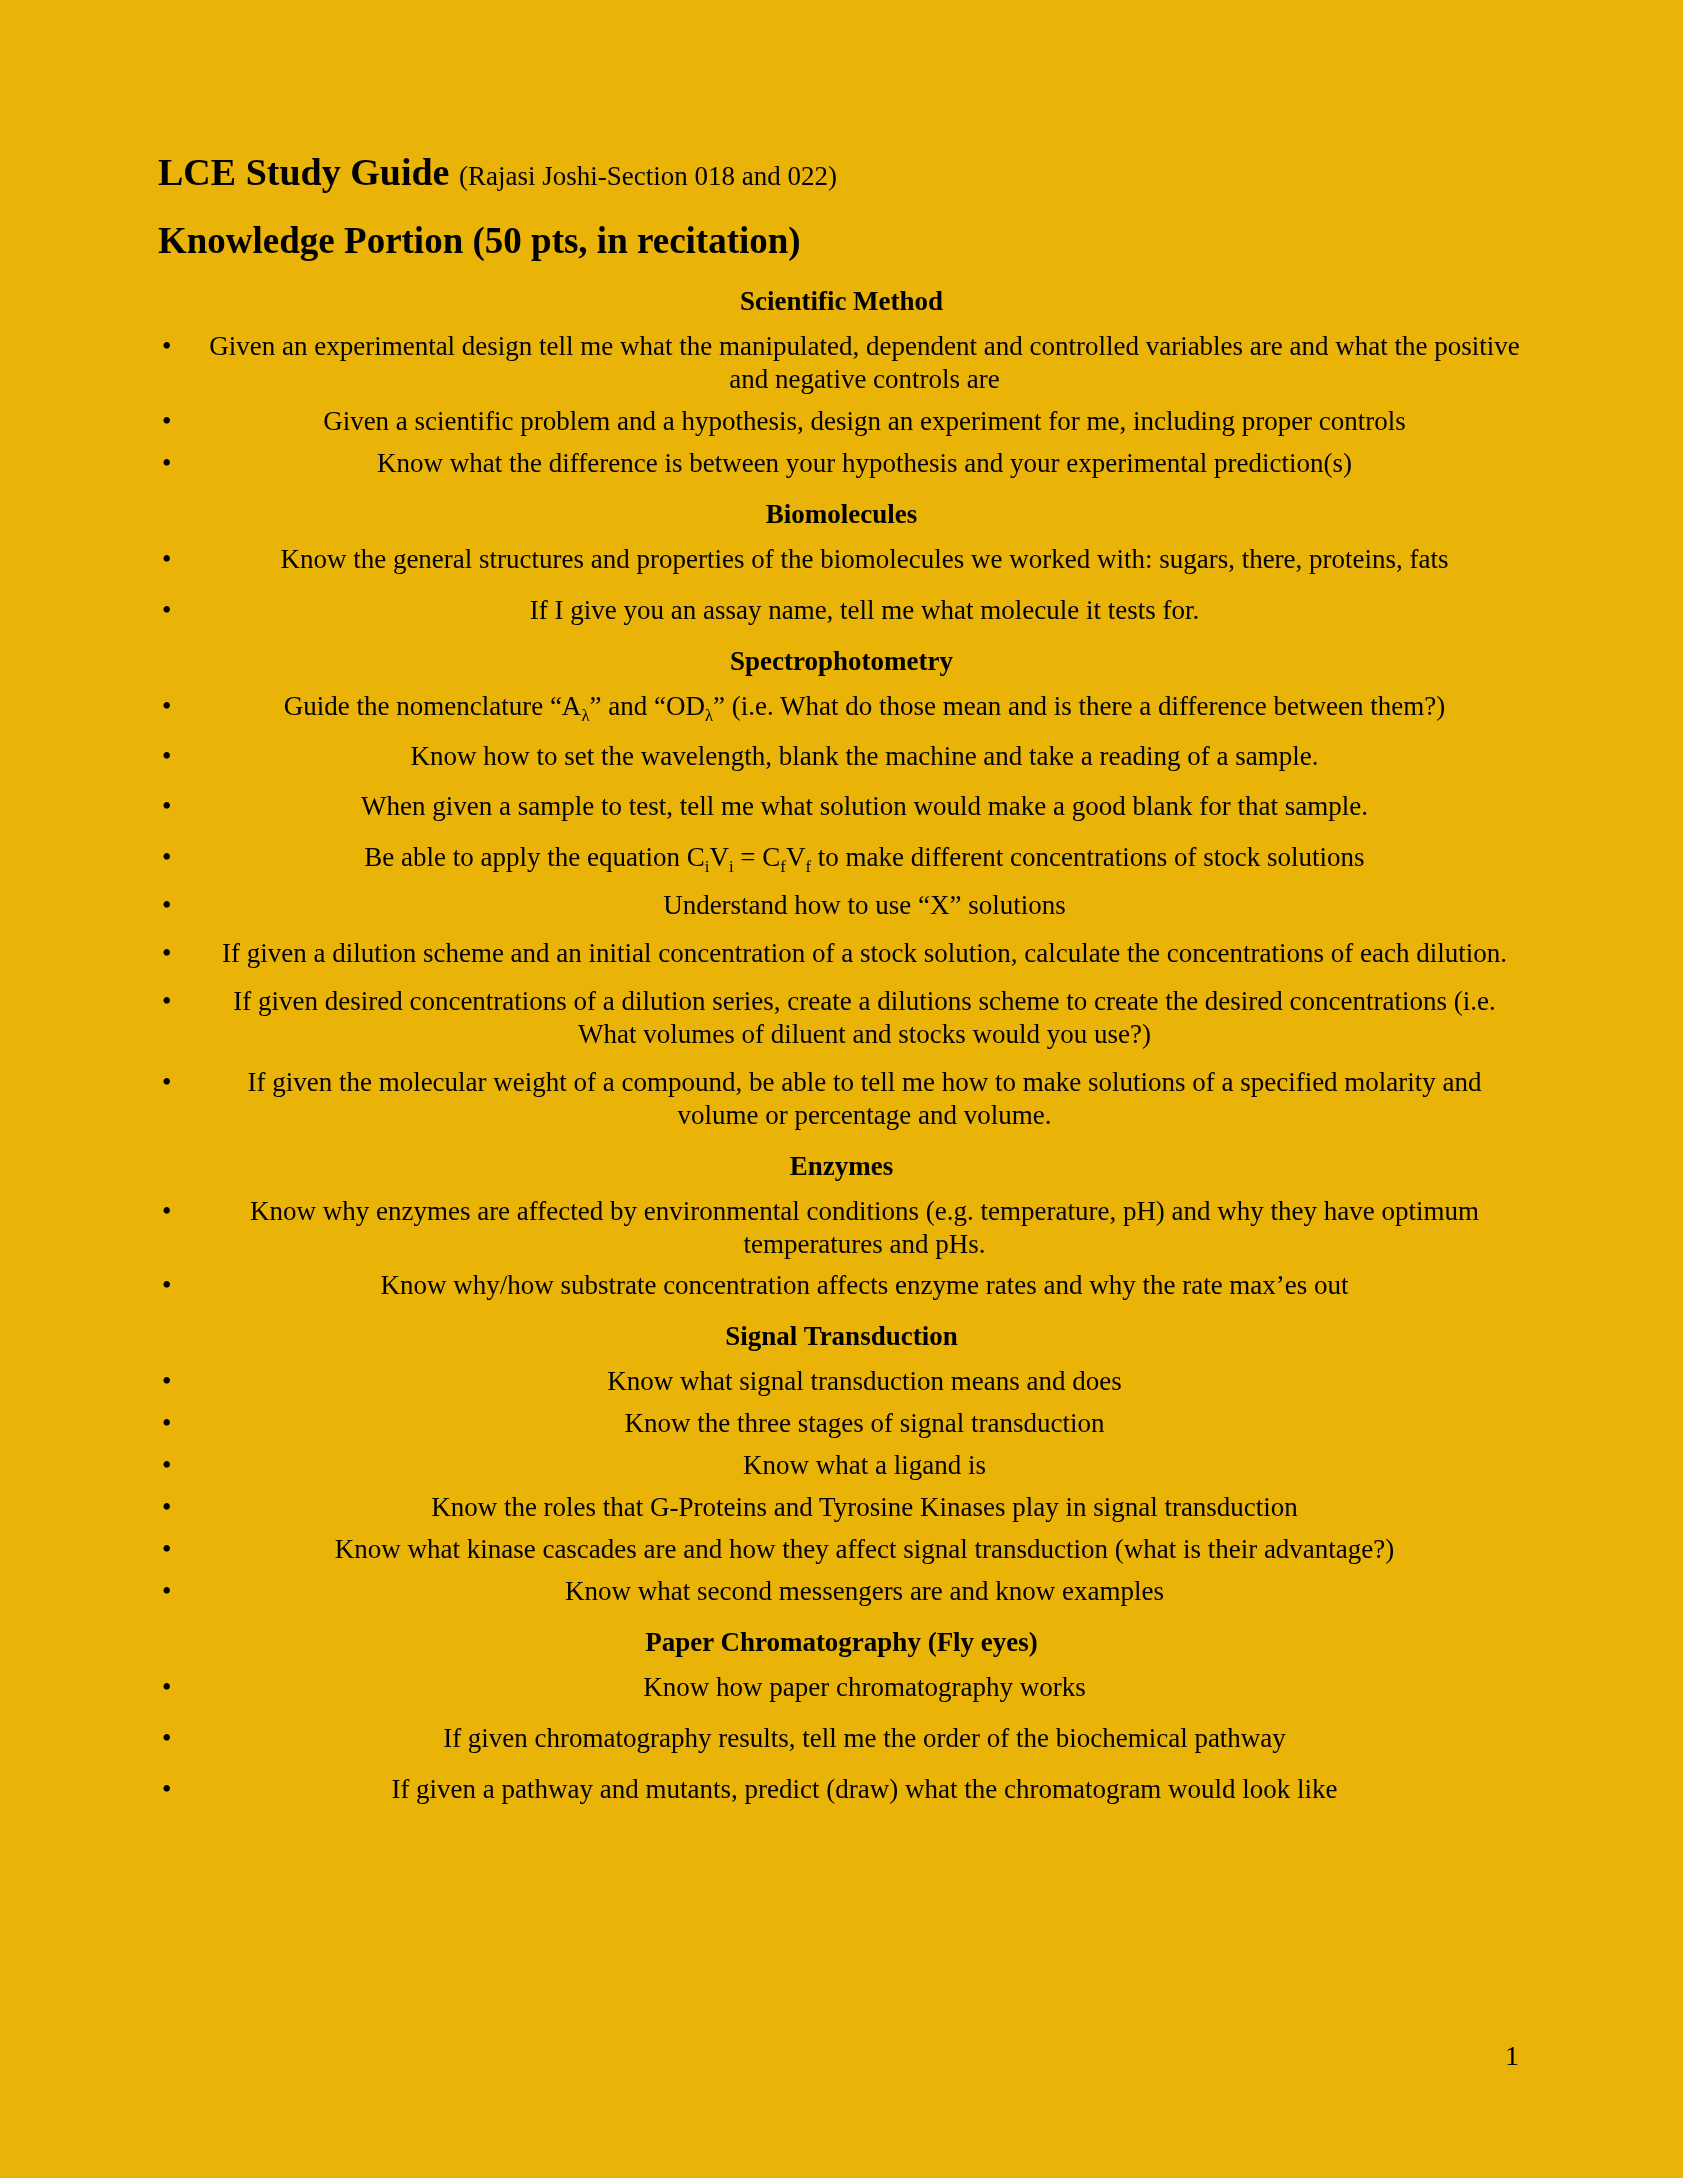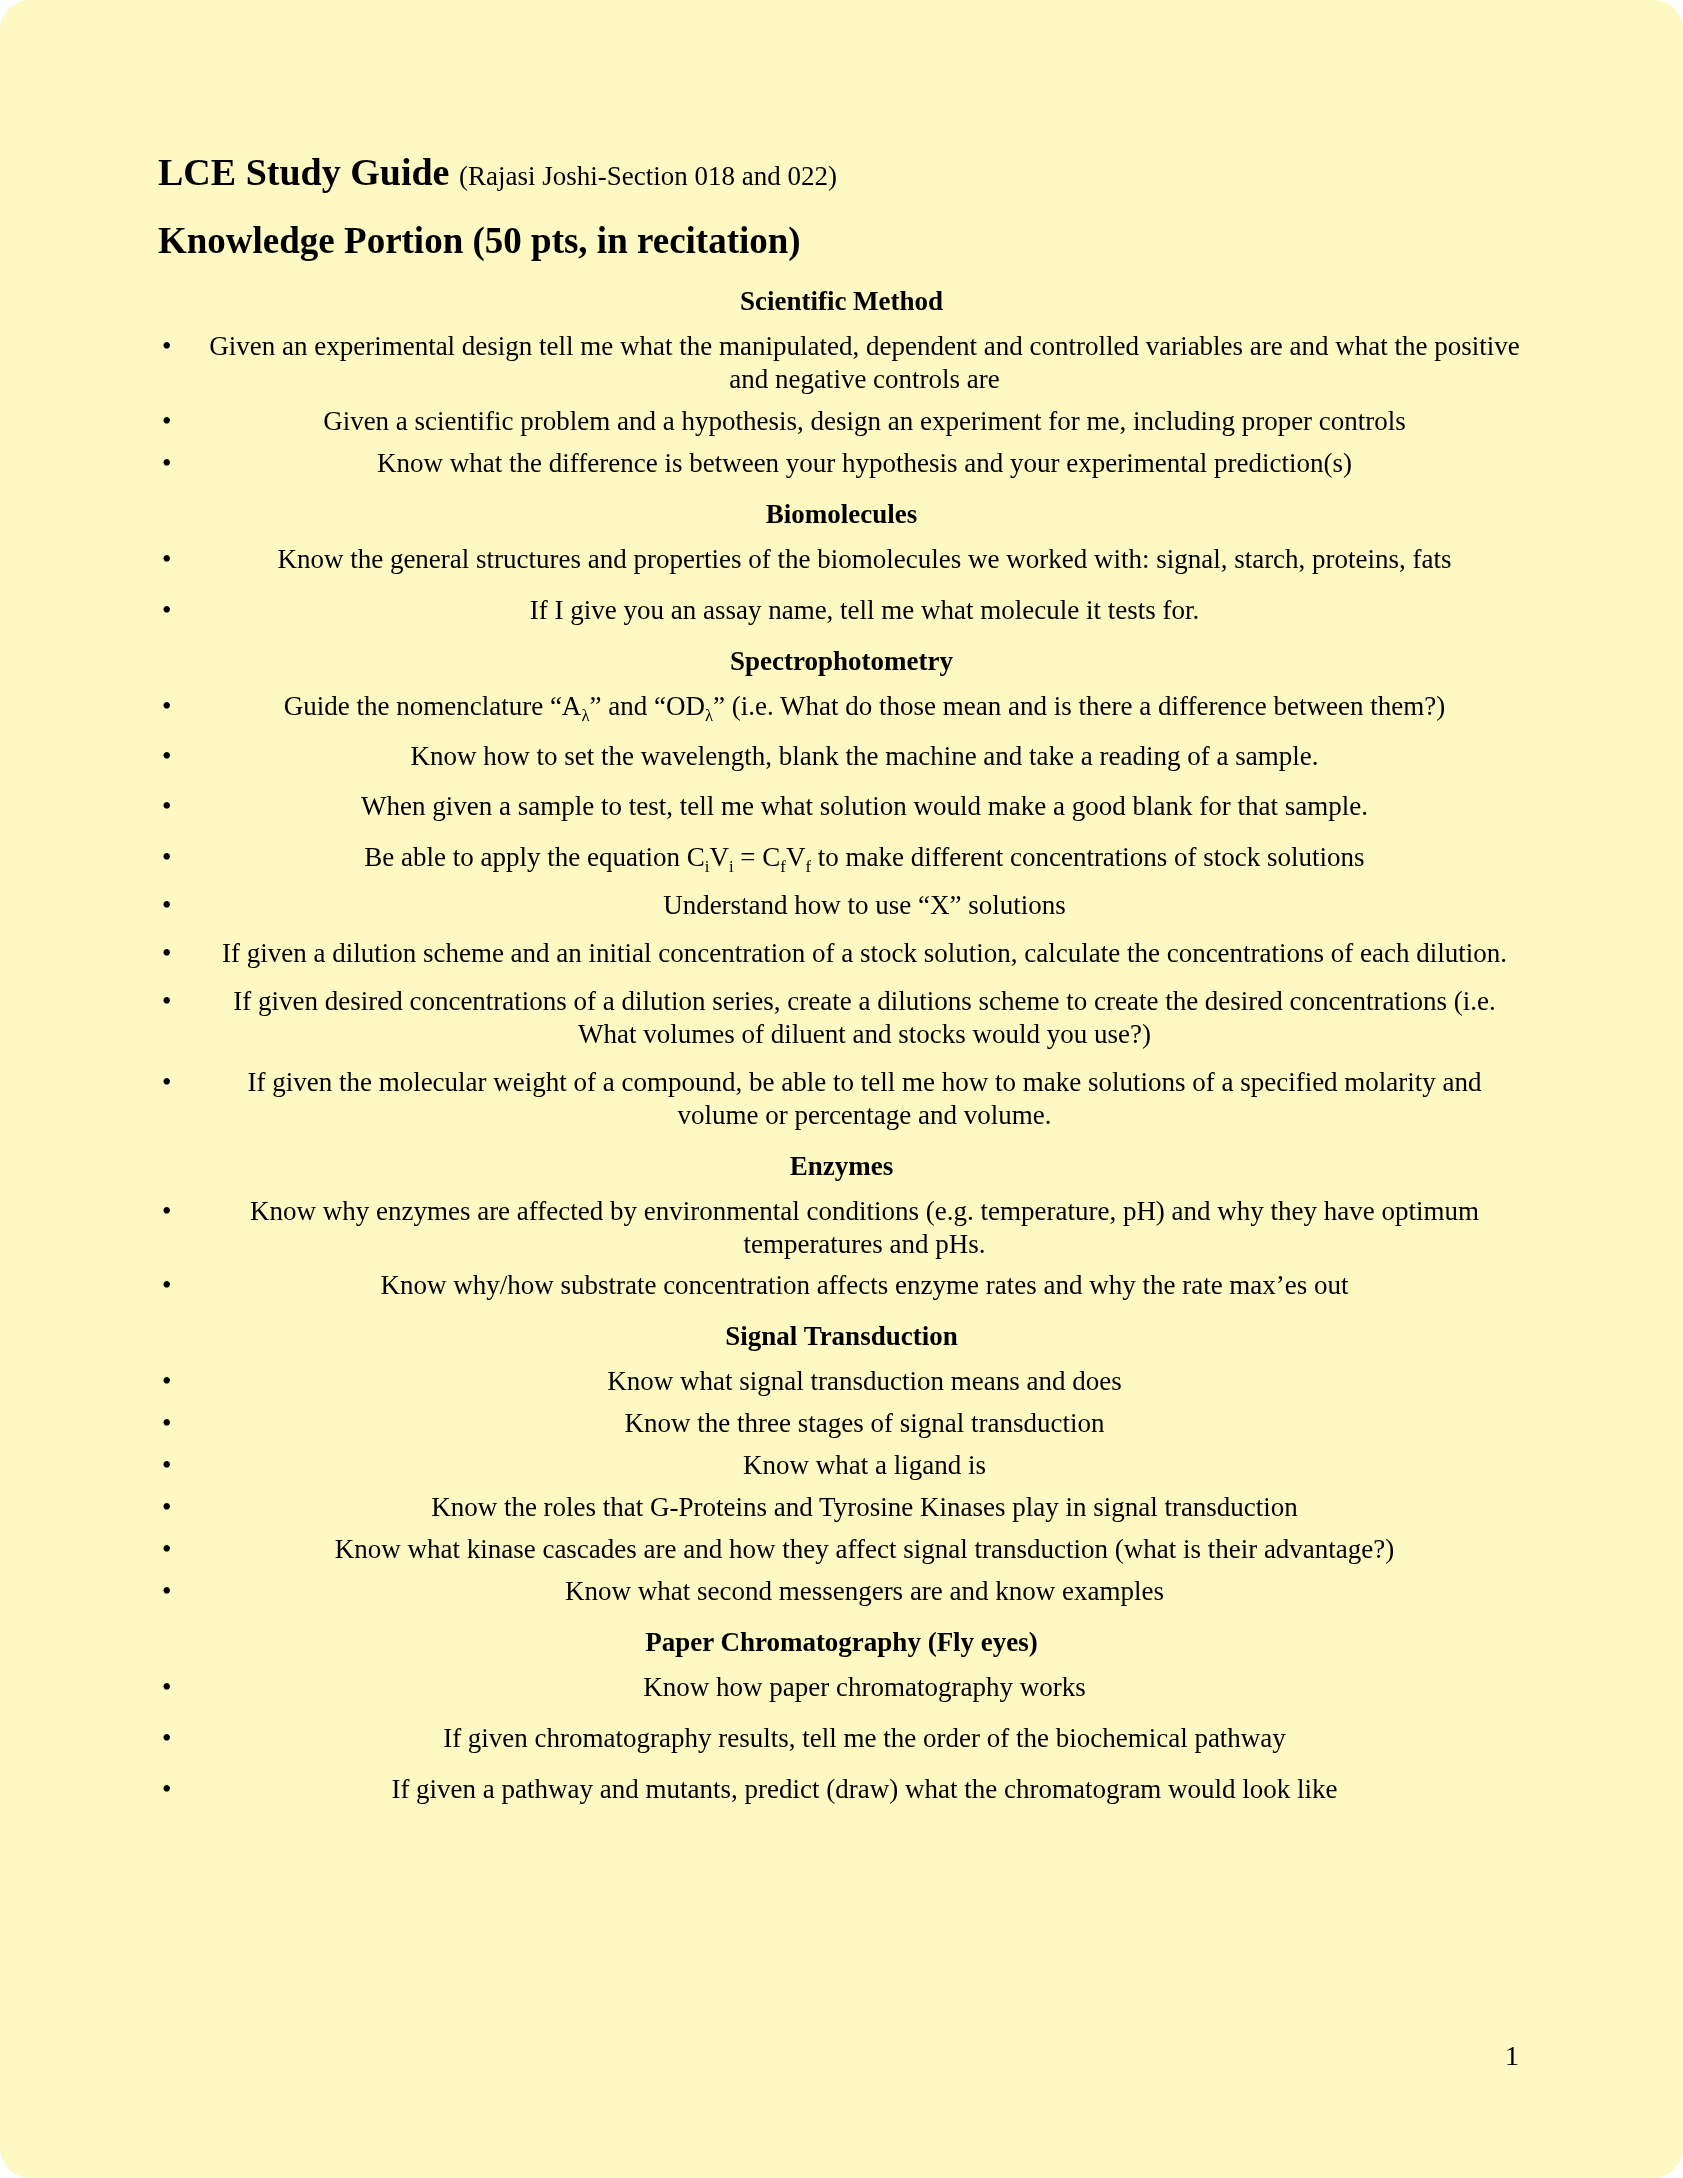--- a/index.html
+++ b/index.html
@@ -1,28 +1,27 @@
 <!DOCTYPE html>
 <html><head>
 <meta charset="utf-8">
 <style>
   * { margin:0; padding:0; box-sizing:border-box; }
   html,body { background:#ffffff; }
   .page {
     position:relative;
     width:1683px;
     height:2178px;
-    background:#fef9c3;
+    background:#eab308;
     color:#000000;
     font-family:"Liberation Serif","DejaVu Serif",serif;
     font-size:27px;
     line-height:33px;
     padding:149px 158px 4px 158px;
     overflow:hidden;
-    border-radius:30px;
   }
   h1.doc-title { font-size:38px; line-height:46px; font-weight:bold; margin-bottom:24px; }
   h1.doc-title .title-sub { font-size:27px; font-weight:normal; }
   h2.main-heading { font-size:37px; line-height:36px; font-weight:bold; margin-bottom:26px; }
   section.topic { margin-bottom:18px;text-align:center; }
   h3.topic-title { font-size:27px; line-height:32px; font-weight:bold; margin-bottom:13px; }
   ul.bullets { list-style:none; padding-left:46px; }
   ul.bullets li { position:relative; }
   ul.bullets li::before {
     content:"\2022";
@@ -62,21 +61,21 @@
     <ul class="bullets g9">
       <li>Given an experimental design tell me what the manipulated, dependent and controlled variables are and what the positive and negative controls are</li>
       <li>Given a scientific problem and a hypothesis, design an experiment for me, including proper controls</li>
       <li>Know what the difference is between your hypothesis and your experimental prediction(s)</li>
     </ul>
   </section>
 
   <section class="topic">
     <h3 class="topic-title">Biomolecules</h3>
     <ul class="bullets g18">
-      <li>Know the general structures and properties of the biomolecules we worked with: signal, starch, proteins, fats</li>
+      <li>Know the general structures and properties of the biomolecules we worked with: sugars, there, proteins, fats</li>
       <li>If I give you an assay name, tell me what molecule it tests for.</li>
     </ul>
   </section>
 
   <section class="topic">
     <h3 class="topic-title">Spectrophotometry</h3>
     <ul class="bullets g17">
       <li><span>Guide the nomenclature “A</span><sub>λ</sub><span>” and “OD</span><sub>λ</sub><span>” (i.e. What do those mean and is there a difference between them?)</span></li>
       <li>Know how to set the wavelength, blank the machine and take a reading of a sample.</li>
       <li>When given a sample to test, tell me what solution would make a good blank for that sample.</li>

